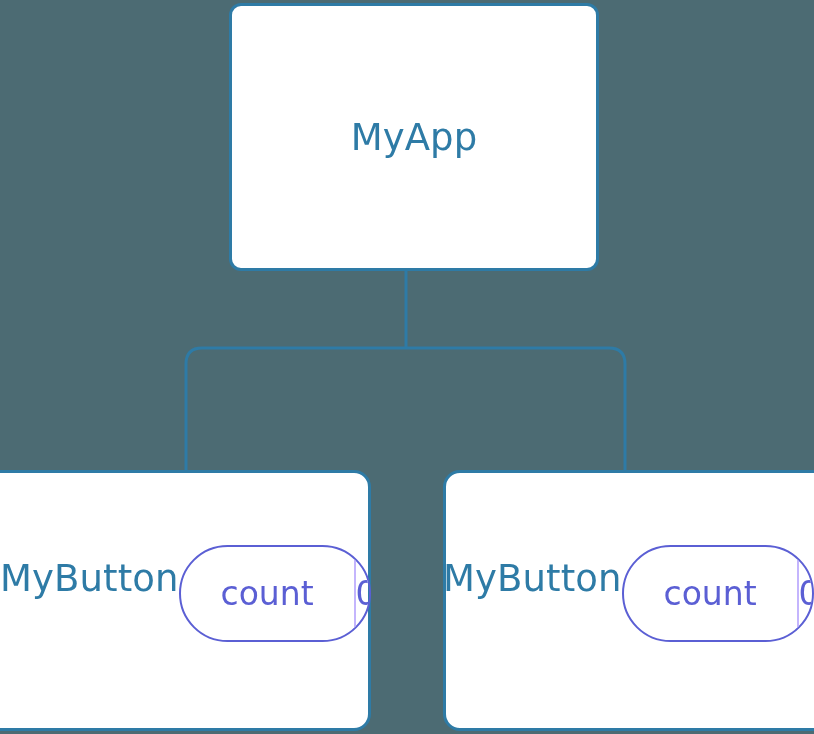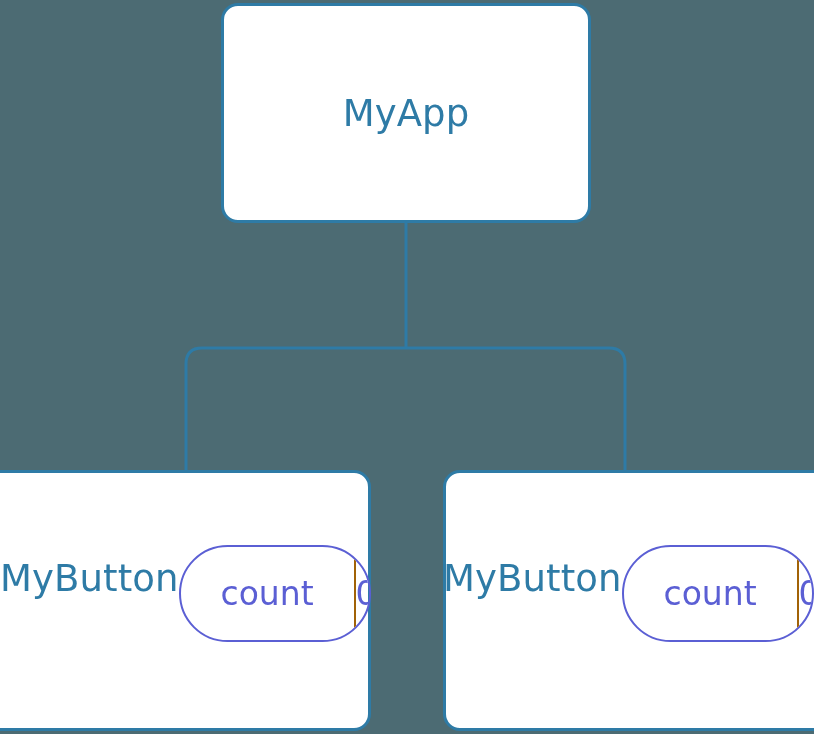--- a/index.html
+++ b/index.html
@@ -36,25 +36,26 @@
     position: absolute;
     box-sizing: border-box;
     background: #ffffff;
     border: 3px solid #2e7ba6;
     border-radius: 17px;
     display: flex;
     flex-direction: column;
     align-items: center;
   }
   .node-root {
-    left: 221px;
+    left: 229px;
     top: 3px;
     width: 370px;
-    height: 220px;
+    height: 268px;
     justify-content: center;
+    border-radius: 12px;
   }
   .node-leaf-left {
     left: -18px;
     top: 470px;
     width: 389px;
     height: 261px;
     justify-content: flex-start;
     padding-top: 42px;
   }
   .node-leaf-right {
@@ -107,21 +108,21 @@
     align-items: center;
     justify-content: center;
     color: #5b5fd4;
     font-size: 33px;
     line-height: 1;
     white-space: nowrap;
     user-select: none;
   }
   .pill-key {
     flex: 0 0 173px;
-    border-right: 2px solid #a16207;
+    border-right: 2px solid #c4b5fd;
     text-align: right;
   }
   .pill-val {
     flex: 1 1 auto;
   }
 </style>
 </head>
 <body>
 
 <div id="stage">

